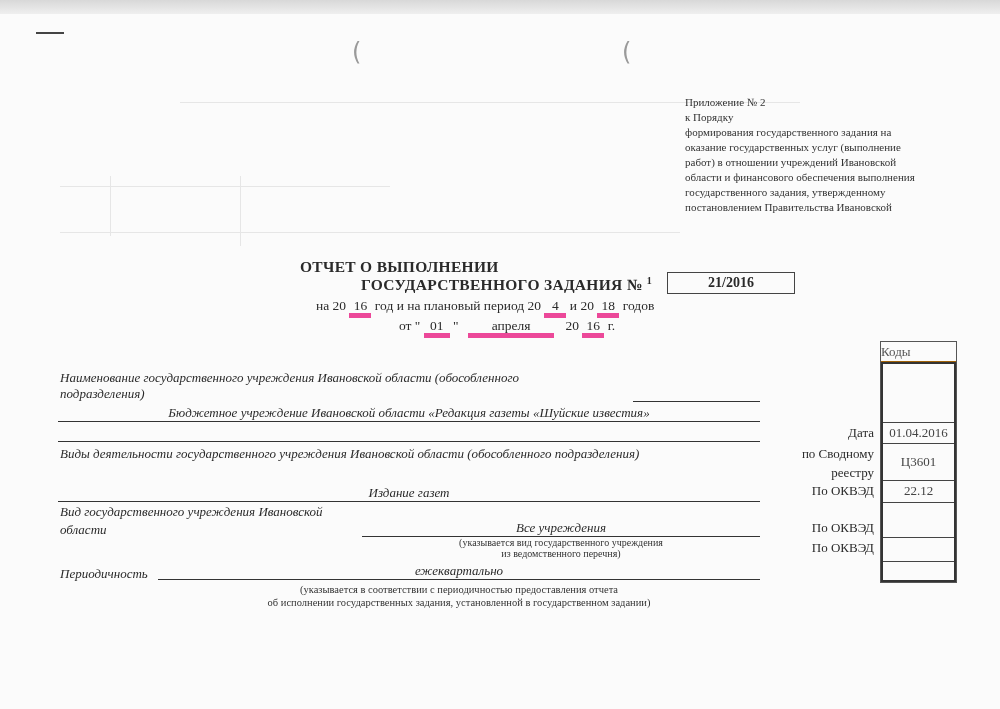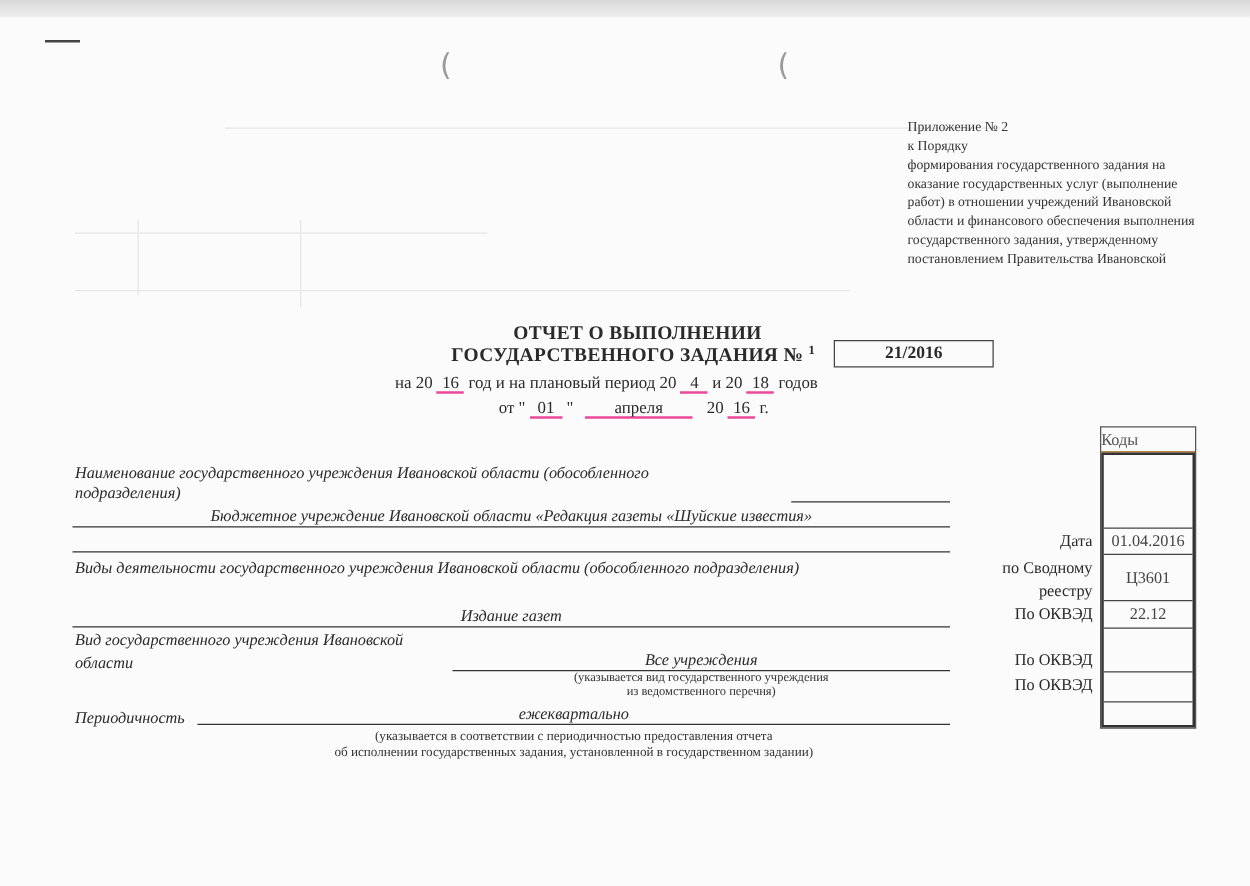--- a/index.html
+++ b/index.html
@@ -9,27 +9,27 @@
       font-family: "Liberation Serif", "DejaVu Serif", serif;
       color: #2a2a2a;
     }
     .topbar { position: absolute; left: 0; top: 0; width: 1000px; height: 14px;
       background: linear-gradient(#d8d8d8, #efefef); }
     .bleed { position: absolute; background: #e6e6e6; }
     .abs { position: absolute; white-space: nowrap; }
     .mark { position: absolute; left: 36px; top: 32px; width: 28px; height: 2px; background: #444; }
     .hole { position: absolute; font-size: 24px; color: #9a9a9a; font-family: "DejaVu Sans", sans-serif; }
 
-    .appendix { position: absolute; left: 726px; top: 95px; font-size: 11px; line-height: 15px; color: #333; white-space: nowrap; }
+    .appendix { position: absolute; left: 685px; top: 95px; font-size: 11px; line-height: 15px; color: #333; white-space: nowrap; }
 
-    .title { position: absolute; left: 300px; width: 420px; text-align: center; font-weight: bold; font-size: 15.5px; letter-spacing: 0.3px; }
+    .title { position: absolute; left: 300px; width: 420px; text-align: left; font-weight: bold; font-size: 15.5px; letter-spacing: 0.3px; }
     .numbox { position: absolute; left: 667px; top: 272px; width: 126px; height: 20px; border: 1px solid #444;
       text-align: center; font-weight: bold; font-size: 14px; line-height: 20px; }
     .sub { font-size: 13.5px; }
-    .u { display: inline-block; border-bottom: 2px solid #ec4899; text-align: center; line-height: 14px; }
+    .u { display: inline-block; border-bottom: 5px solid #ec4899; text-align: center; line-height: 14px; }
 
     .lbl { font-size: 13px; font-style: italic; }
     .hr { position: absolute; height: 1px; background: #333; }
     .hint { font-size: 10px; text-align: center; line-height: 11px; color: #333; position: absolute; }
 
     .codes { position: absolute; left: 880px; top: 341px; width: 75px; border: 1px solid #555; }
     .codes-head { height: 19px; line-height: 19px; text-align: left; font-size: 13px; color: #555; border-bottom: 1px solid #a16207; }
     .codes-body { border: 2px solid #333; border-top: 2px solid #333; }
     .cell { border-bottom: 1px solid #444; text-align: center; font-size: 13px; color: #444; box-sizing: border-box; }
     .cell:last-child { border-bottom: none; }

